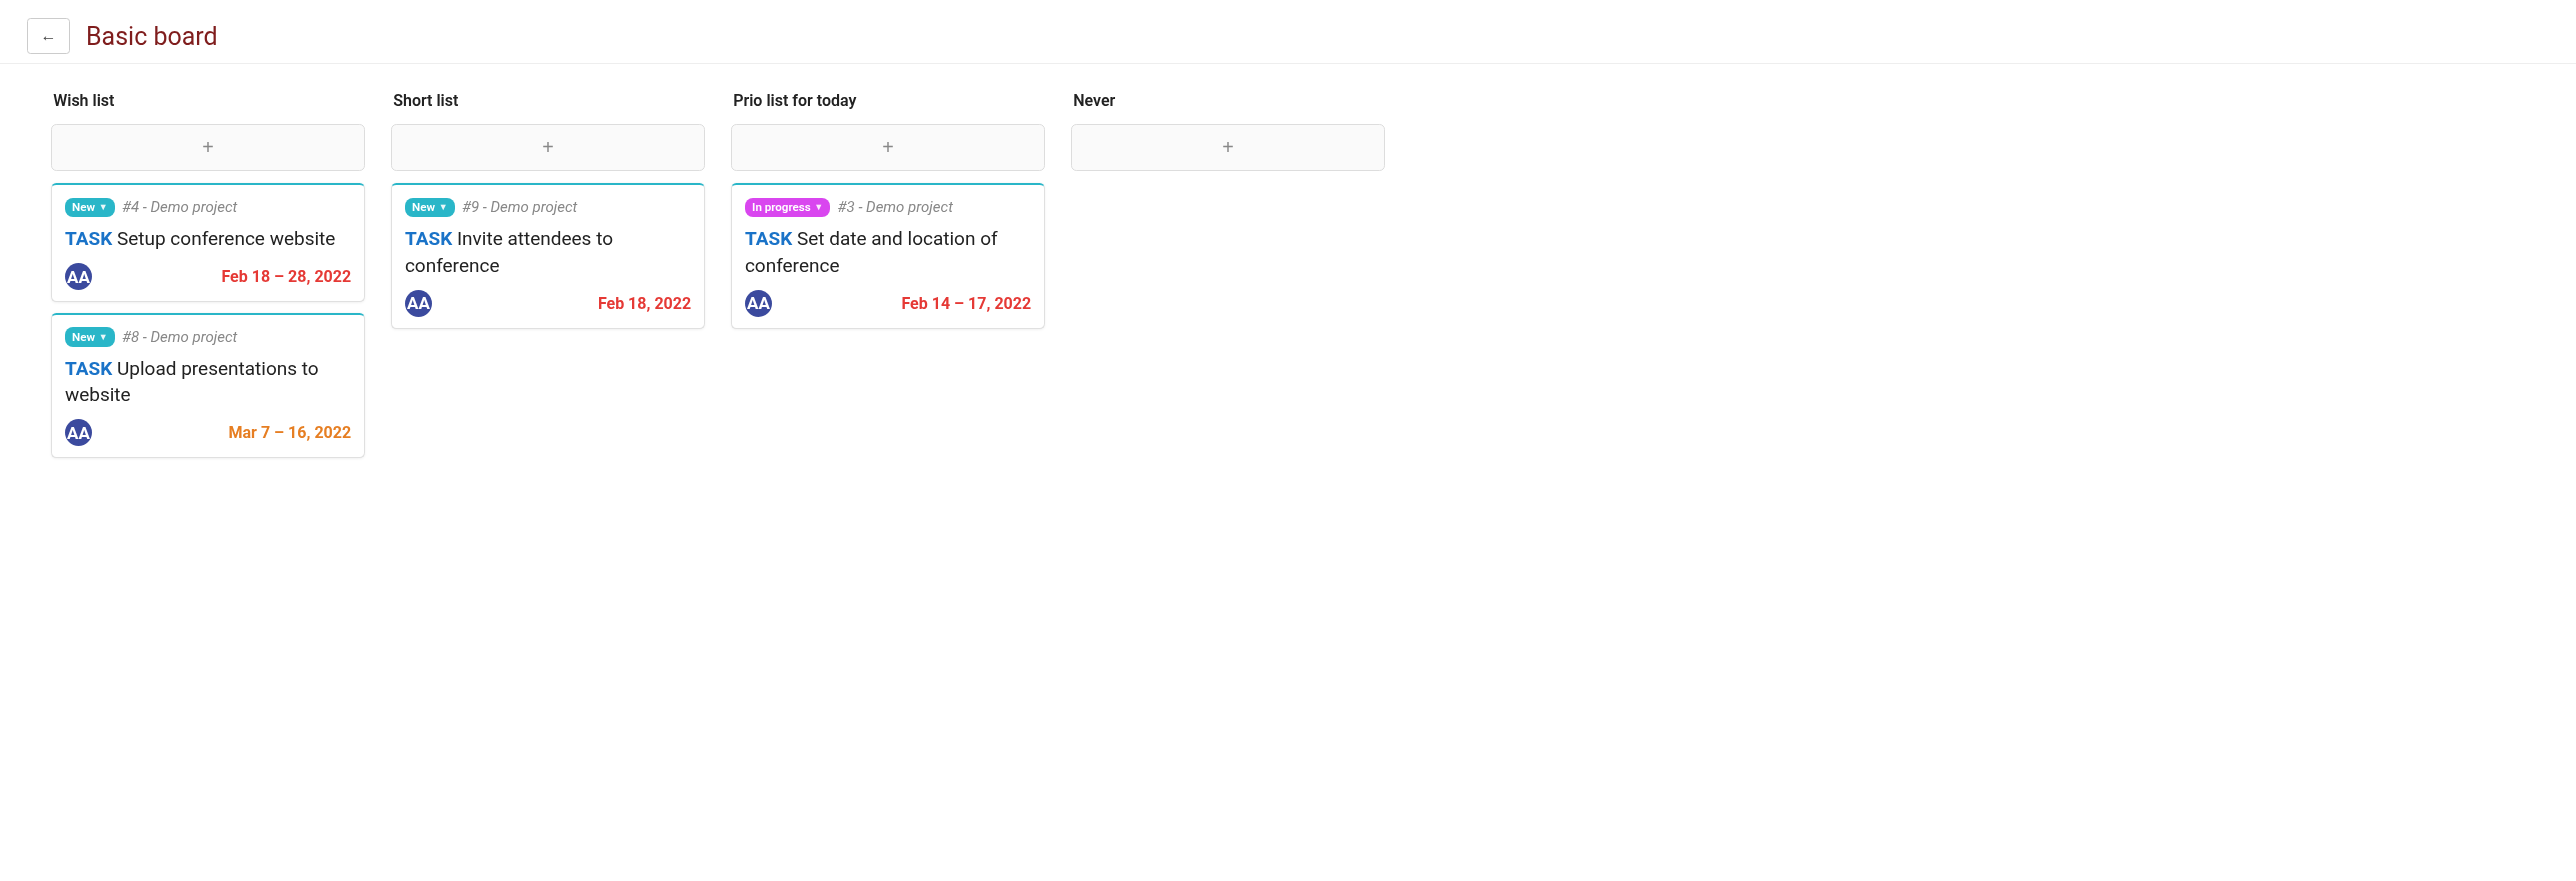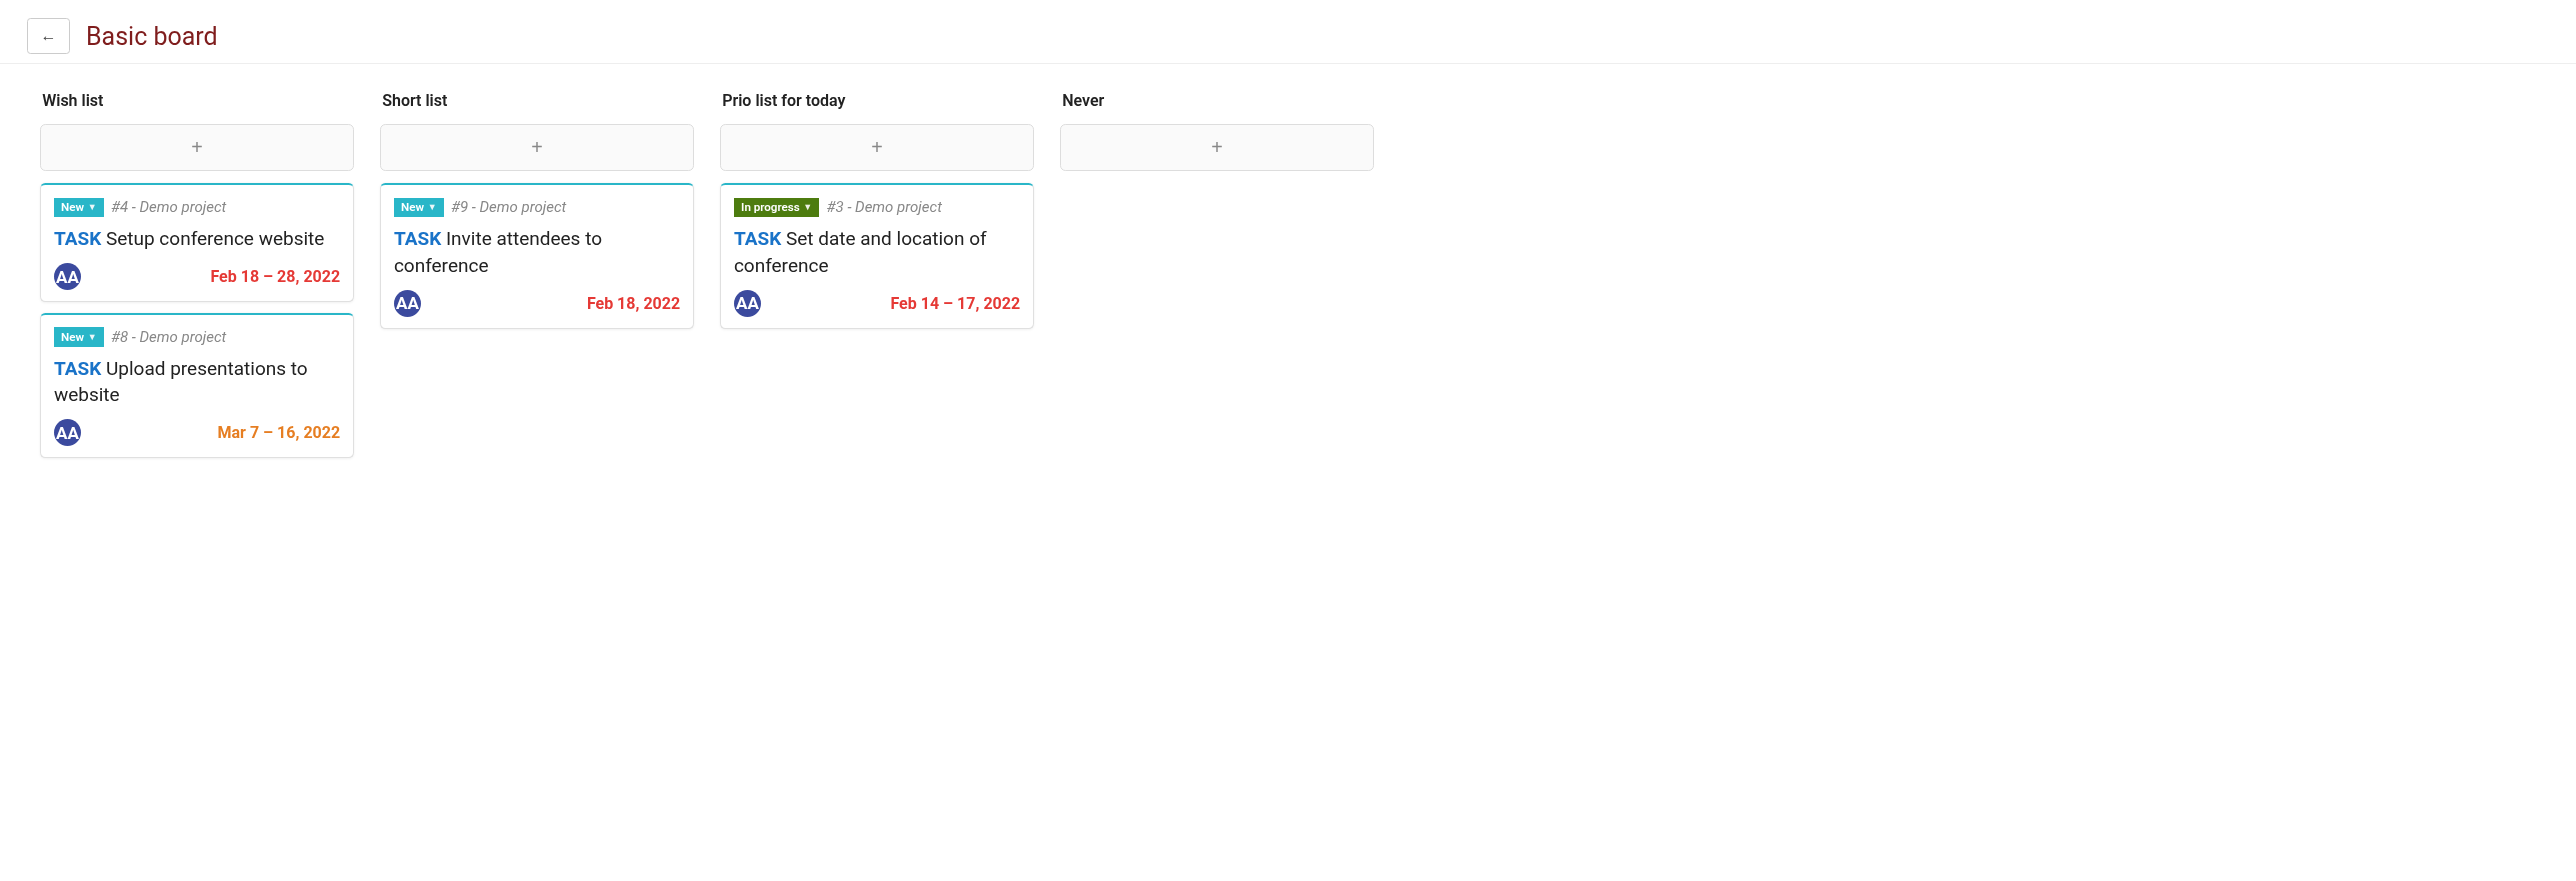--- a/index.html
+++ b/index.html
@@ -32,21 +32,21 @@
     }
     .page-title {
       font-size: 25px;
       font-weight: 400;
       color: #7f1d1d;
     }
     .board {
       display: flex;
       flex-direction: row;
       gap: 0;
-      padding: 27px 27px 27px 27px;
+      padding: 27px 27px 27px 38px;
       align-items: flex-start;
     }
     .column {
       flex: 1;
       min-width: 250px;
       max-width: 340px;
       padding: 0 13.4px;
     }
     .column-title {
       font-size: 16px;
@@ -81,29 +81,29 @@
     .card-meta {
       display: flex;
       align-items: center;
       gap: 7.2px;
       margin-bottom: 9px;
     }
     .status-badge {
       display: inline-flex;
       align-items: center;
       gap: 3.6px;
-      border-radius: 0;
+      border-radius: 8px;
       padding: 2.7px 7.2px 2.7px 7.2px;
       font-size: 11.6px;
       font-weight: 600;
       color: #fff;
       cursor: pointer;
     }
     .status-badge.new { background: #29b6c8; }
-    .status-badge.in-progress { background: #4d7c0f; }
+    .status-badge.in-progress { background: #d946ef; }
     .status-badge .chevron {
       font-size: 9px;
       opacity: 0.9;
     }
     .card-id {
       font-size: 15px;
       color: #888;
       font-style: italic;
     }
     .card-title {

